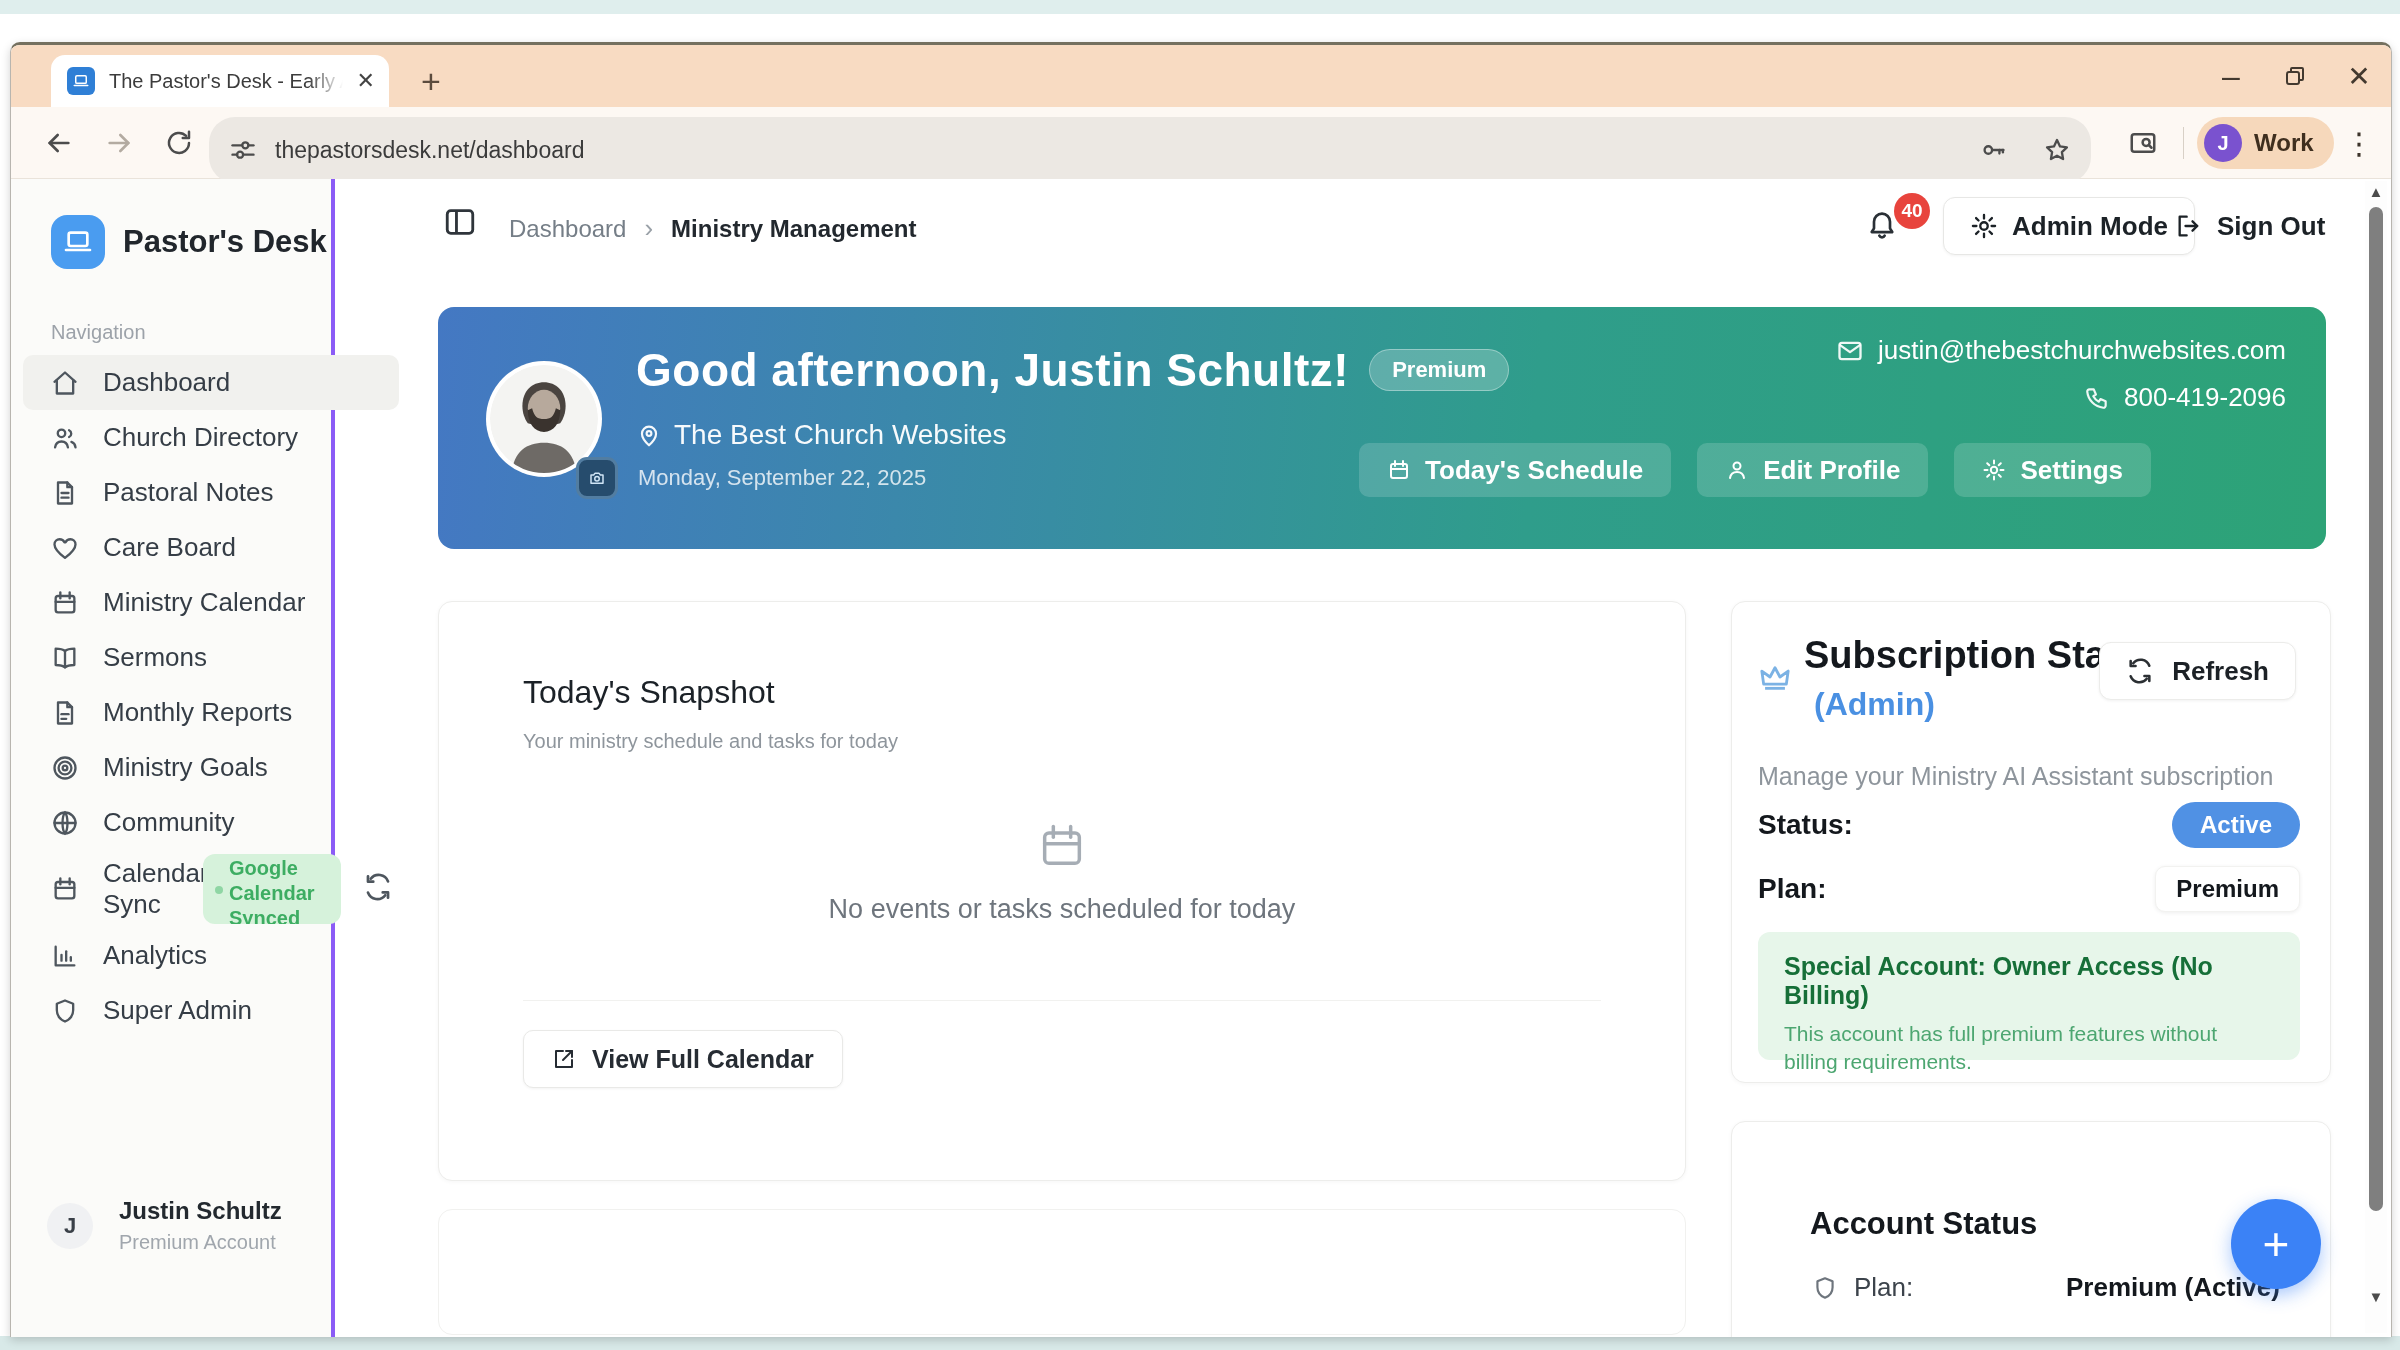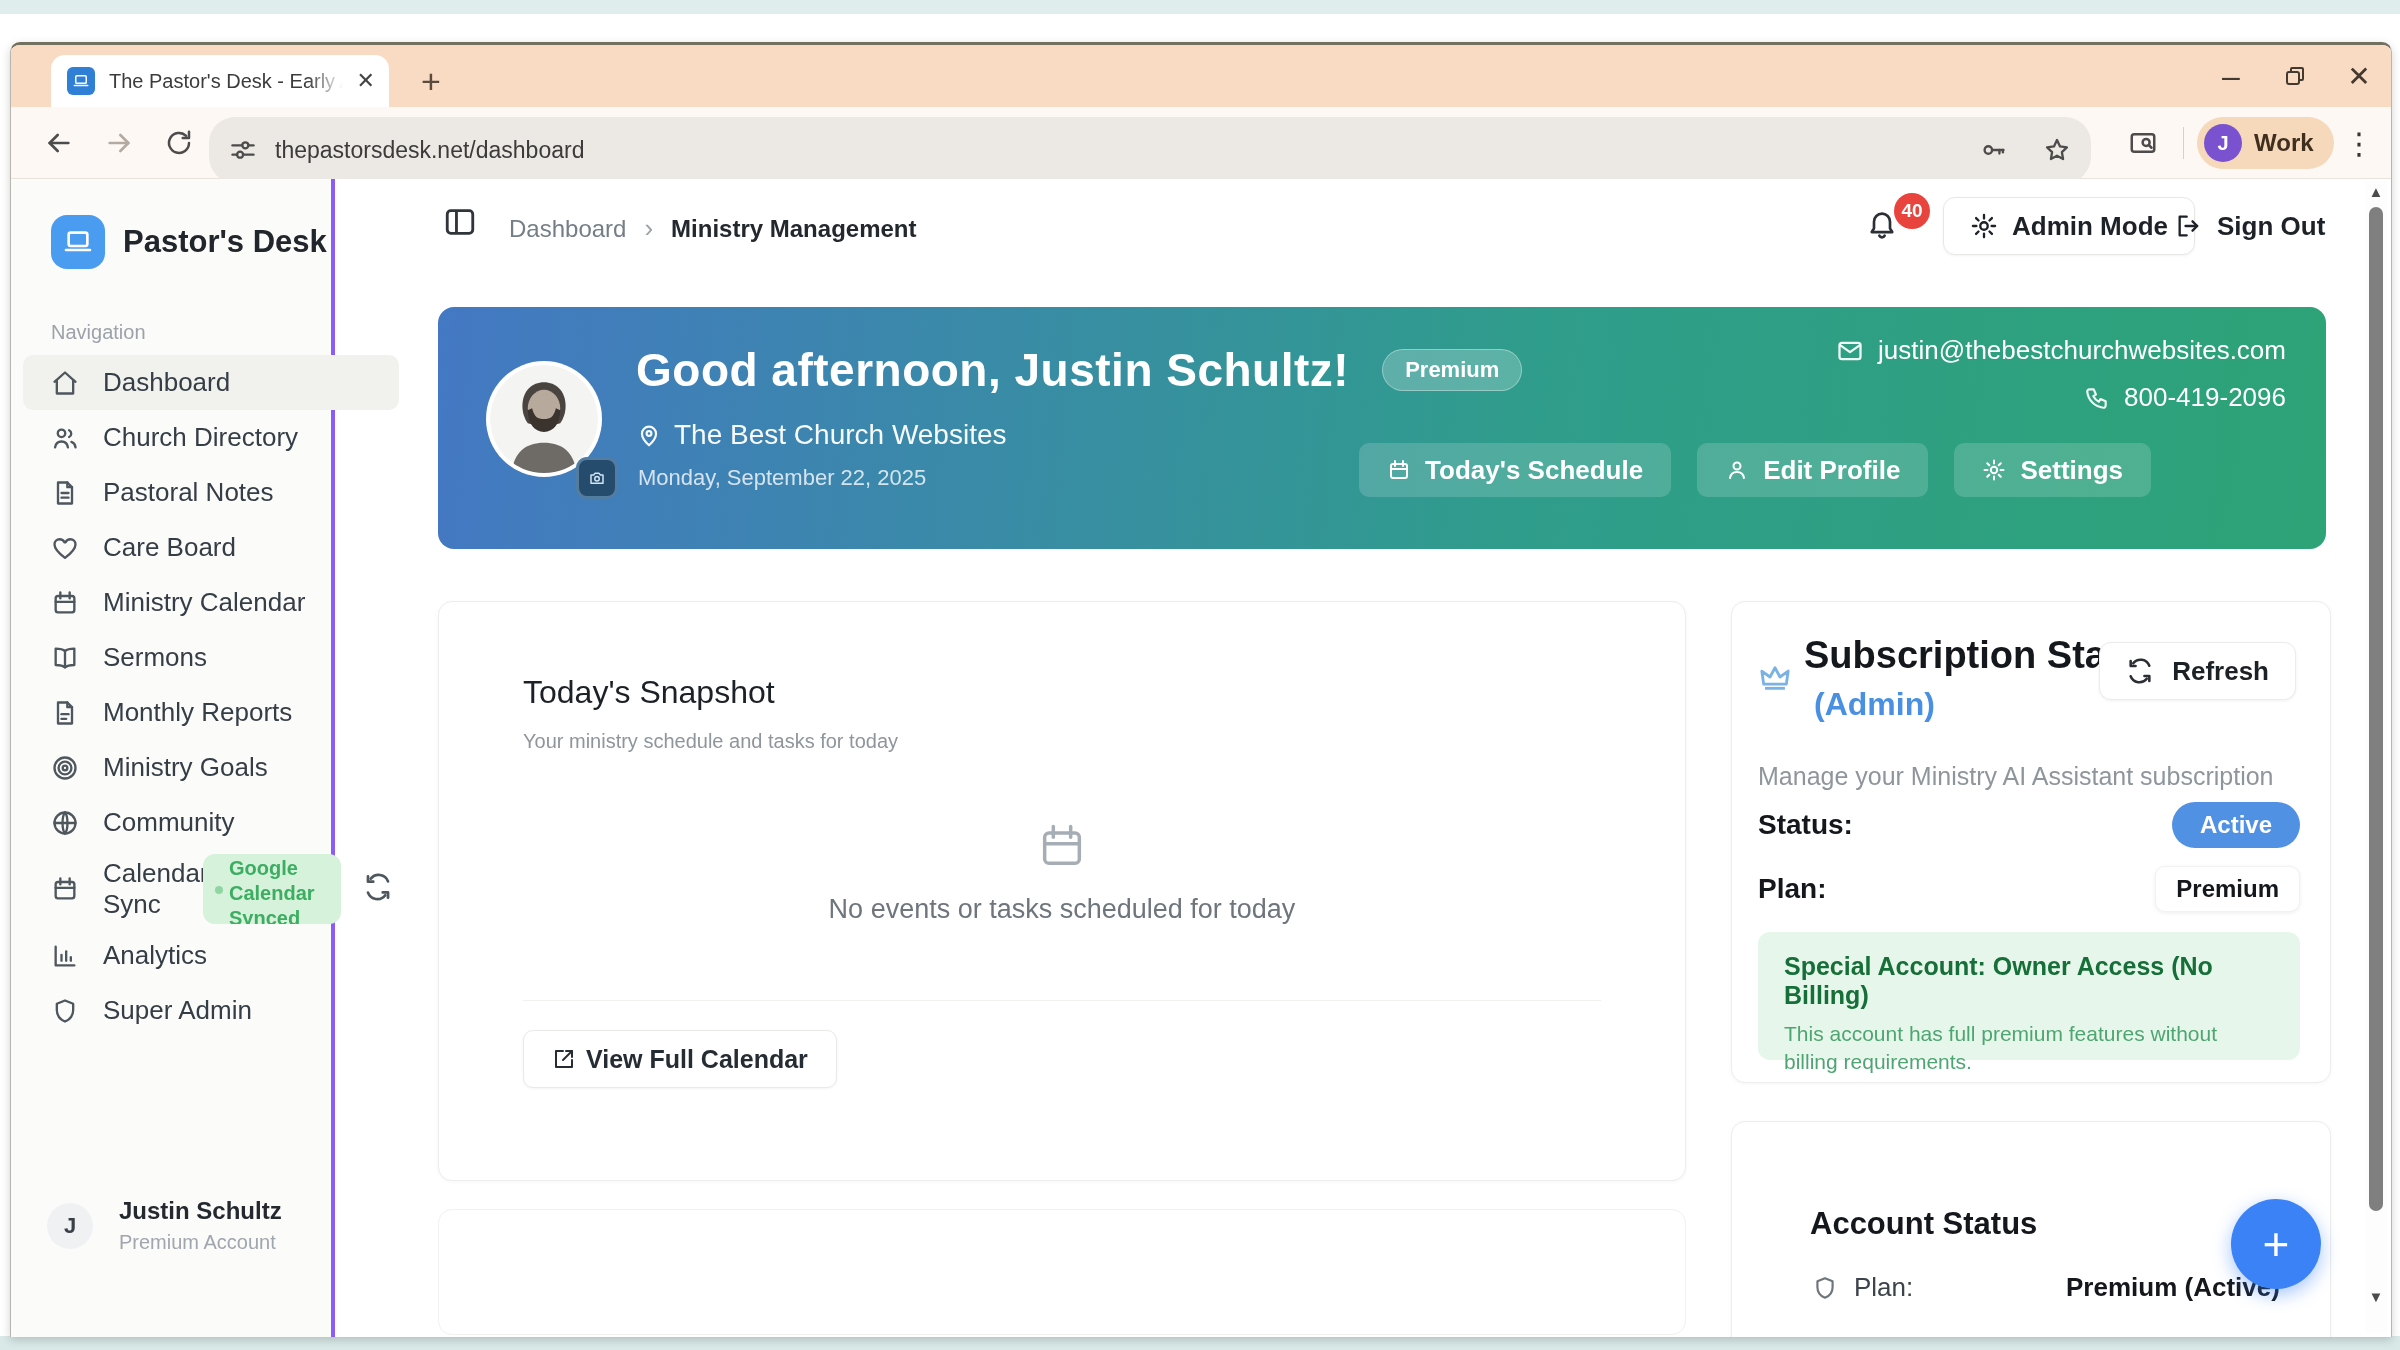--- a/index.html
+++ b/index.html
@@ -77,21 +77,21 @@
   .btn-signout{position:absolute;left:1752px;top:18px;height:58px;display:flex;align-items:center;gap:14px;padding:0 12px;
                font-size:26px;font-weight:600;color:#1c2227;}
 
   
   .hero{position:absolute;left:27px;top:128px;width:1888px;height:242px;border-radius:16px;
         background:linear-gradient(95deg,#4478c3 0%,#2f9d8b 58%,#2da377 100%);color:#fff;}
   .hero-avatar{position:absolute;left:48px;top:54px;width:116px;height:116px;border-radius:50%;background:#fff;
                border:4px solid rgba(255,255,255,.55);overflow:hidden;box-sizing:border-box;}
   .cam-badge{position:absolute;left:138px;top:150px;width:36px;height:36px;border-radius:11px;background:#264c6d;
              border:3px solid rgba(150,200,240,.4);display:flex;align-items:center;justify-content:center;}
-  .hero-title-row{position:absolute;left:198px;top:36px;display:flex;align-items:center;gap:33px;}
+  .hero-title-row{position:absolute;left:198px;top:36px;display:flex;align-items:center;gap:20px;}
   .hero-title{font-size:46px;font-weight:800;letter-spacing:.5px;}
   .hero-premium{font-size:22px;font-weight:600;padding:7px 22px;border-radius:999px;background:rgba(255,255,255,.22);
                 border:1px solid rgba(255,255,255,.35);}
   .hero-loc{position:absolute;left:198px;top:112px;display:flex;align-items:center;gap:12px;font-size:28px;color:rgba(255,255,255,.96);}
   .hero-date{position:absolute;left:200px;top:158px;font-size:22px;color:rgba(255,255,255,.78);}
   .hero-contact{position:absolute;right:40px;top:28px;display:flex;flex-direction:column;align-items:flex-end;gap:16px;font-size:26px;}
   .contact-row{display:flex;align-items:center;gap:14px;color:#fff;}
   .hero-btns{position:absolute;right:175px;top:136px;display:flex;gap:26px;}
   .hero-btn{height:54px;display:flex;align-items:center;gap:14px;padding:0 28px;border-radius:10px;
             background:rgba(255,255,255,.16);font-size:26px;font-weight:600;color:#fff;}
@@ -102,21 +102,21 @@
   .play-tri{width:0;height:0;border-left:30px solid #fff;border-top:19px solid transparent;border-bottom:19px solid transparent;margin-left:8px;}
 
   
   .card{position:absolute;background:#fff;border:1px solid #ededeb;border-radius:14px;box-shadow:0 1px 4px rgba(0,0,0,.04);box-sizing:border-box;}
   .snapshot{left:27px;top:422px;width:1248px;height:580px;}
   .snap-title{position:absolute;left:84px;top:72px;font-size:32px;font-weight:400;color:#1b2127;}
   .snap-sub{position:absolute;left:84px;top:128px;font-size:20px;color:#8e959c;}
   .snap-empty-icon{position:absolute;left:0;right:0;top:218px;display:flex;justify-content:center;color:#a6adb5;}
   .snap-empty-text{position:absolute;left:0;right:0;top:292px;text-align:center;font-size:27px;color:#6e757d;}
   .snap-div{position:absolute;left:84px;right:84px;top:398px;height:1px;background:#f1f1ef;}
-  .snap-btn{position:absolute;left:84px;top:428px;height:58px;display:flex;align-items:center;gap:10px;padding:0 28px;
+  .snap-btn{position:absolute;left:84px;top:428px;height:58px;display:flex;align-items:center;gap:16px;padding:0 28px;
             border:1px solid #e9e9e7;border-radius:10px;background:#fff;box-shadow:0 1px 3px rgba(0,0,0,.05);
             font-size:25px;font-weight:600;color:#262c33;box-sizing:border-box;}
   .card2{left:27px;top:1030px;width:1248px;height:126px;border-color:#f1f1ef;box-shadow:none;}
 
   .subcard{left:1320px;top:422px;width:600px;height:482px;}
   .crown{position:absolute;left:26px;top:58px;color:#7bb2e4;}
   .sub-titlewrap{position:absolute;left:72px;top:30px;width:370px;font-size:38px;font-weight:800;color:#14181d;line-height:47px;}
   .sub-admin{font-size:32px;font-weight:600;color:#4a90e2;margin-left:10px;}
   .refresh-btn{position:absolute;right:34px;top:40px;height:58px;display:flex;align-items:center;gap:18px;padding:0 26px;
                background:#fff;border:1px solid #ececea;border-radius:12px;box-shadow:0 1px 3px rgba(0,0,0,.06);

